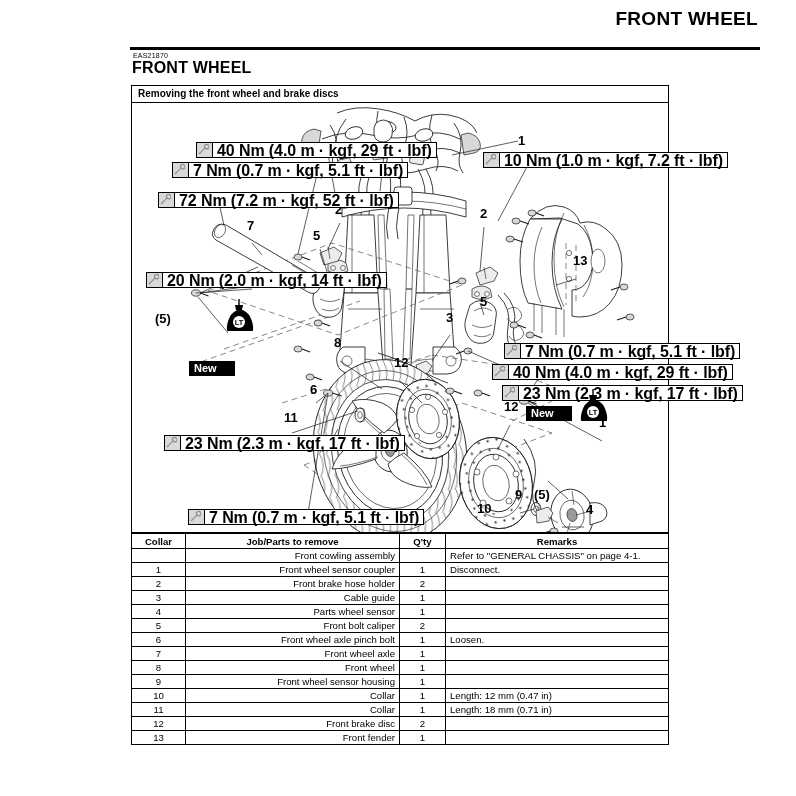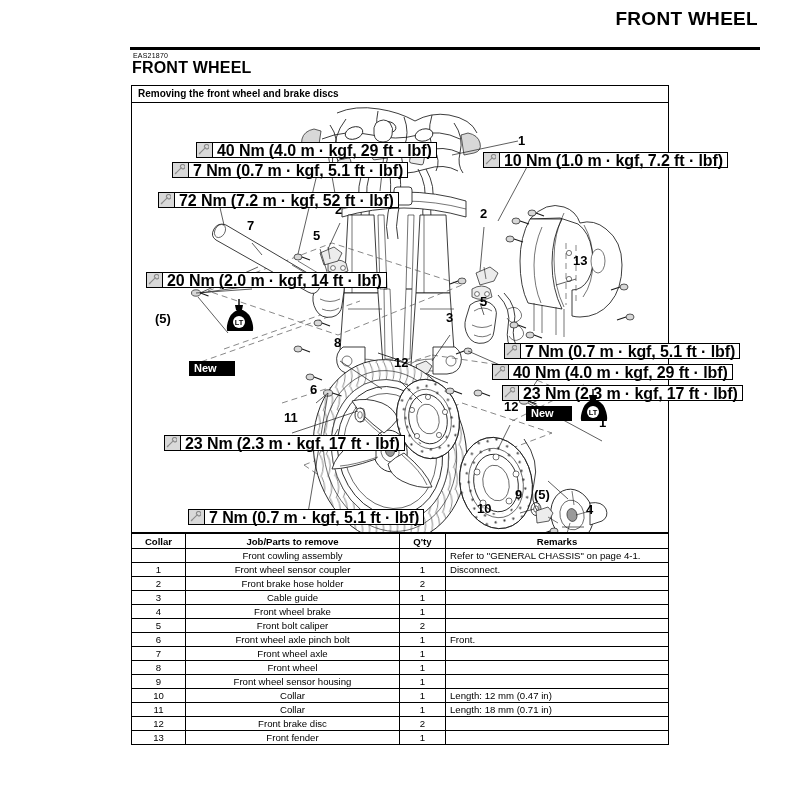--- a/index.html
+++ b/index.html
@@ -136,21 +136,21 @@
     vertical-align: middle;
   }
   #parts-table thead th {
     text-align: center;
     font-weight: bold;
     border-top-width: 1.6px;
     border-bottom-width: 1.2px;
     height: 15px;
   }
   #parts-table td.col-order { width: 54px; text-align: center; }
-  #parts-table td.col-job   { width: 214px; text-align: center; }
+  #parts-table td.col-job   { width: 214px; text-align: right; }
   #parts-table td.col-qty   { width: 46px; text-align: center; }
   #parts-table td.col-rem   { text-align: left; }
   #parts-table tr.final-row td { height: 30px; vertical-align: top; padding-top: 2px; }
   #parts-table tr.final-row td.col-rem { line-height: 11px; }
   #parts-table tbody tr:last-child td { border-bottom-width: 1.6px; }
 </style>
 </head>
 <body>
 
 <div id="page-header">FRONT WHEEL</div>
@@ -709,35 +709,35 @@
         <td class="col-rem"></td>
       </tr>
       <tr>
         <td class="col-order">3</td>
         <td class="col-job">Cable guide</td>
         <td class="col-qty">1</td>
         <td class="col-rem"></td>
       </tr>
       <tr>
         <td class="col-order">4</td>
-        <td class="col-job">Front wheel brake</td>
+        <td class="col-job">Parts wheel sensor</td>
         <td class="col-qty">1</td>
         <td class="col-rem"></td>
       </tr>
       <tr>
         <td class="col-order">5</td>
         <td class="col-job">Front bolt caliper</td>
         <td class="col-qty">2</td>
         <td class="col-rem"></td>
       </tr>
       <tr>
         <td class="col-order">6</td>
         <td class="col-job">Front wheel axle pinch bolt</td>
         <td class="col-qty">1</td>
-        <td class="col-rem">Front.</td>
+        <td class="col-rem">Loosen.</td>
       </tr>
       <tr>
         <td class="col-order">7</td>
         <td class="col-job">Front wheel axle</td>
         <td class="col-qty">1</td>
         <td class="col-rem"></td>
       </tr>
       <tr>
         <td class="col-order">8</td>
         <td class="col-job">Front wheel</td>

